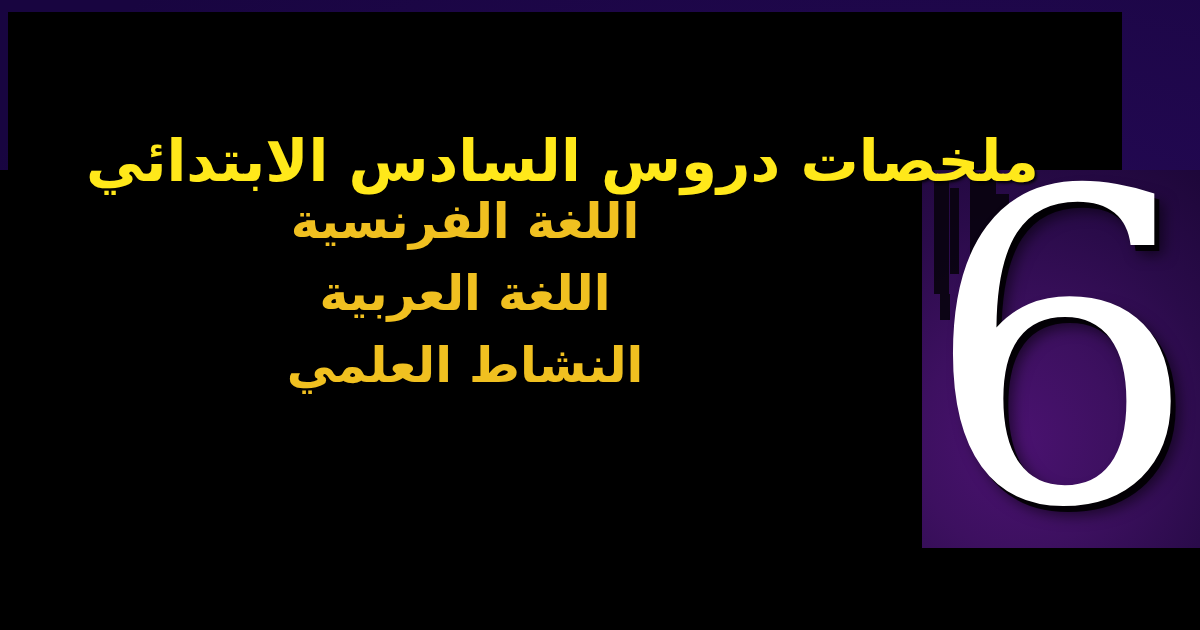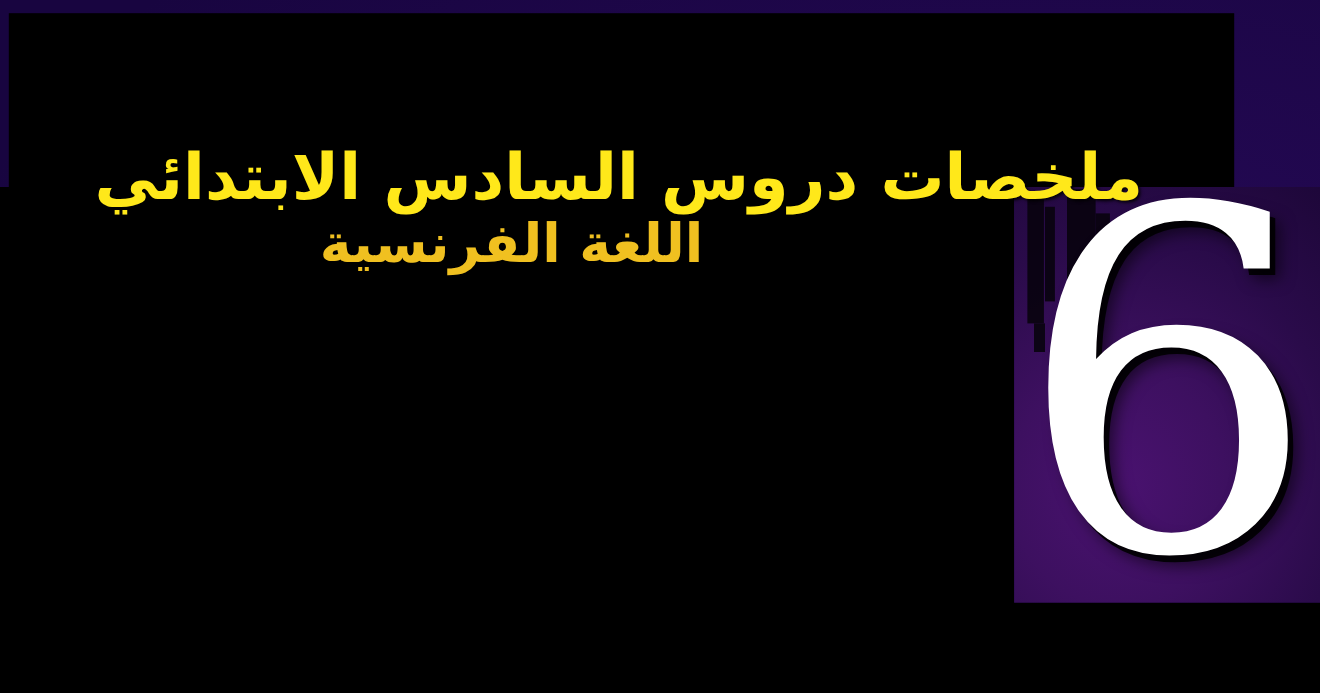--- a/index.html
+++ b/index.html
@@ -183,15 +183,17 @@
     </div>
     <div class="numeral">6</div>
   </div>
 
   <div class="stage-foot"></div>
 
   <h1 class="headline">ملخصات دروس السادس الابتدائي</h1>
 
   <ul class="subject-list">
     <li class="subject">اللغة الفرنسية</li>
+    <li class="subject">اللغة العربية</li>
+    <li class="subject">النشاط العلمي</li>
   </ul>
 
 </div>
 
 </body></html>

